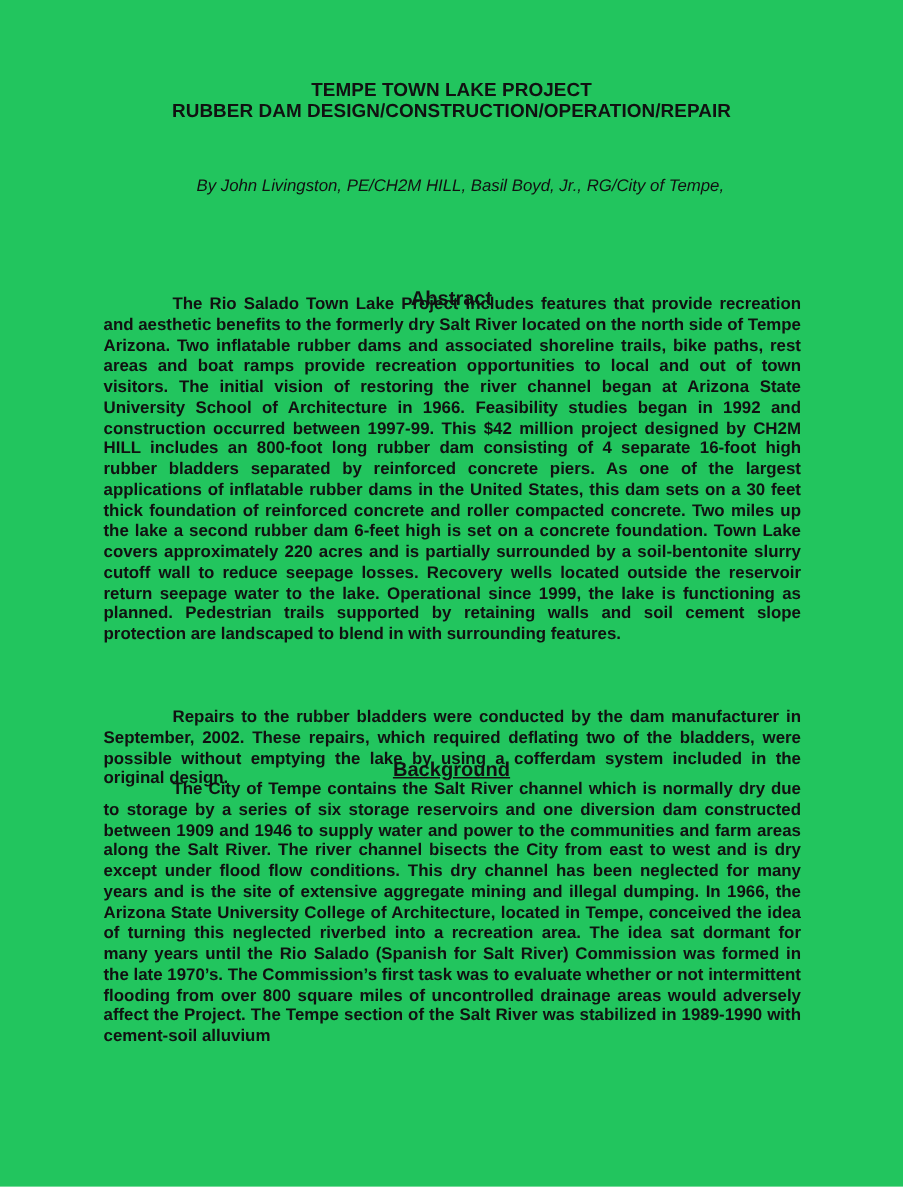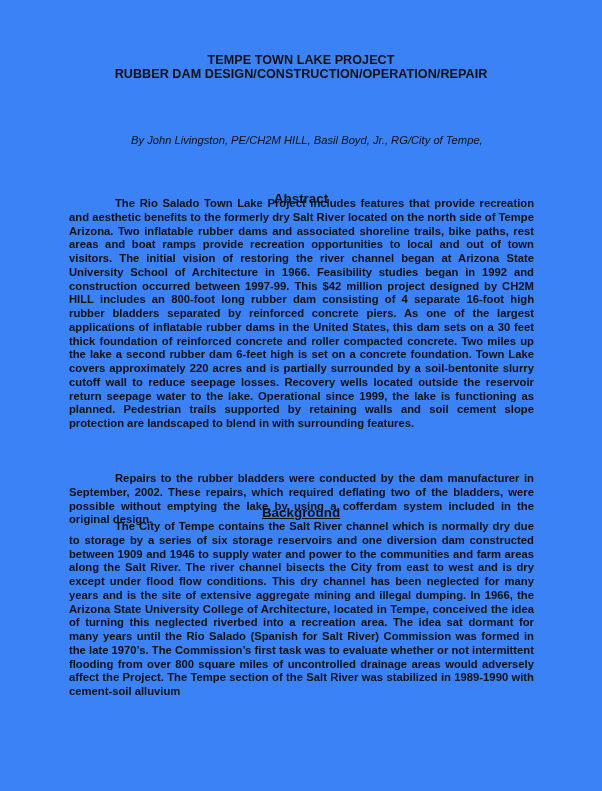--- a/index.html
+++ b/index.html
@@ -13,42 +13,42 @@
       overflow: hidden;
       position: relative;
       font-family: "Liberation Sans", sans-serif;
       color: #111111;
     }
     .page {
       position: absolute;
       left: 0; top: 0;
       width: 602px;
       height: 791px;
-      background: #3b82f6;
+      background: #22c55e;
     }
     .title {
       position: absolute;
       left: 0;
       width: 602px;
       text-align: center;
       font-weight: bold;
       font-size: 12.6px;
       line-height: 14px;
       letter-spacing: 0.05px;
     }
     .title.l1 { top: 53px; }
     .title.l2 { top: 67px; left: 0px; }
     .byline {
       position: absolute;
       font-style: italic;
       font-size: 11.2px;
       line-height: 14px;
       white-space: nowrap;
     }
-    .byline.l1 { left: 131px; top: 117px; margin-top: 16px; }
+    .byline.l1 { left: 131px; top: 117px; }
     .byline.l2 { left: 135px; top: 131px; }
     .heading {
       position: absolute;
       left: 0;
       width: 602px;
       text-align: center;
       font-weight: bold;
       font-size: 13.4px;
       line-height: 16px;
     }

